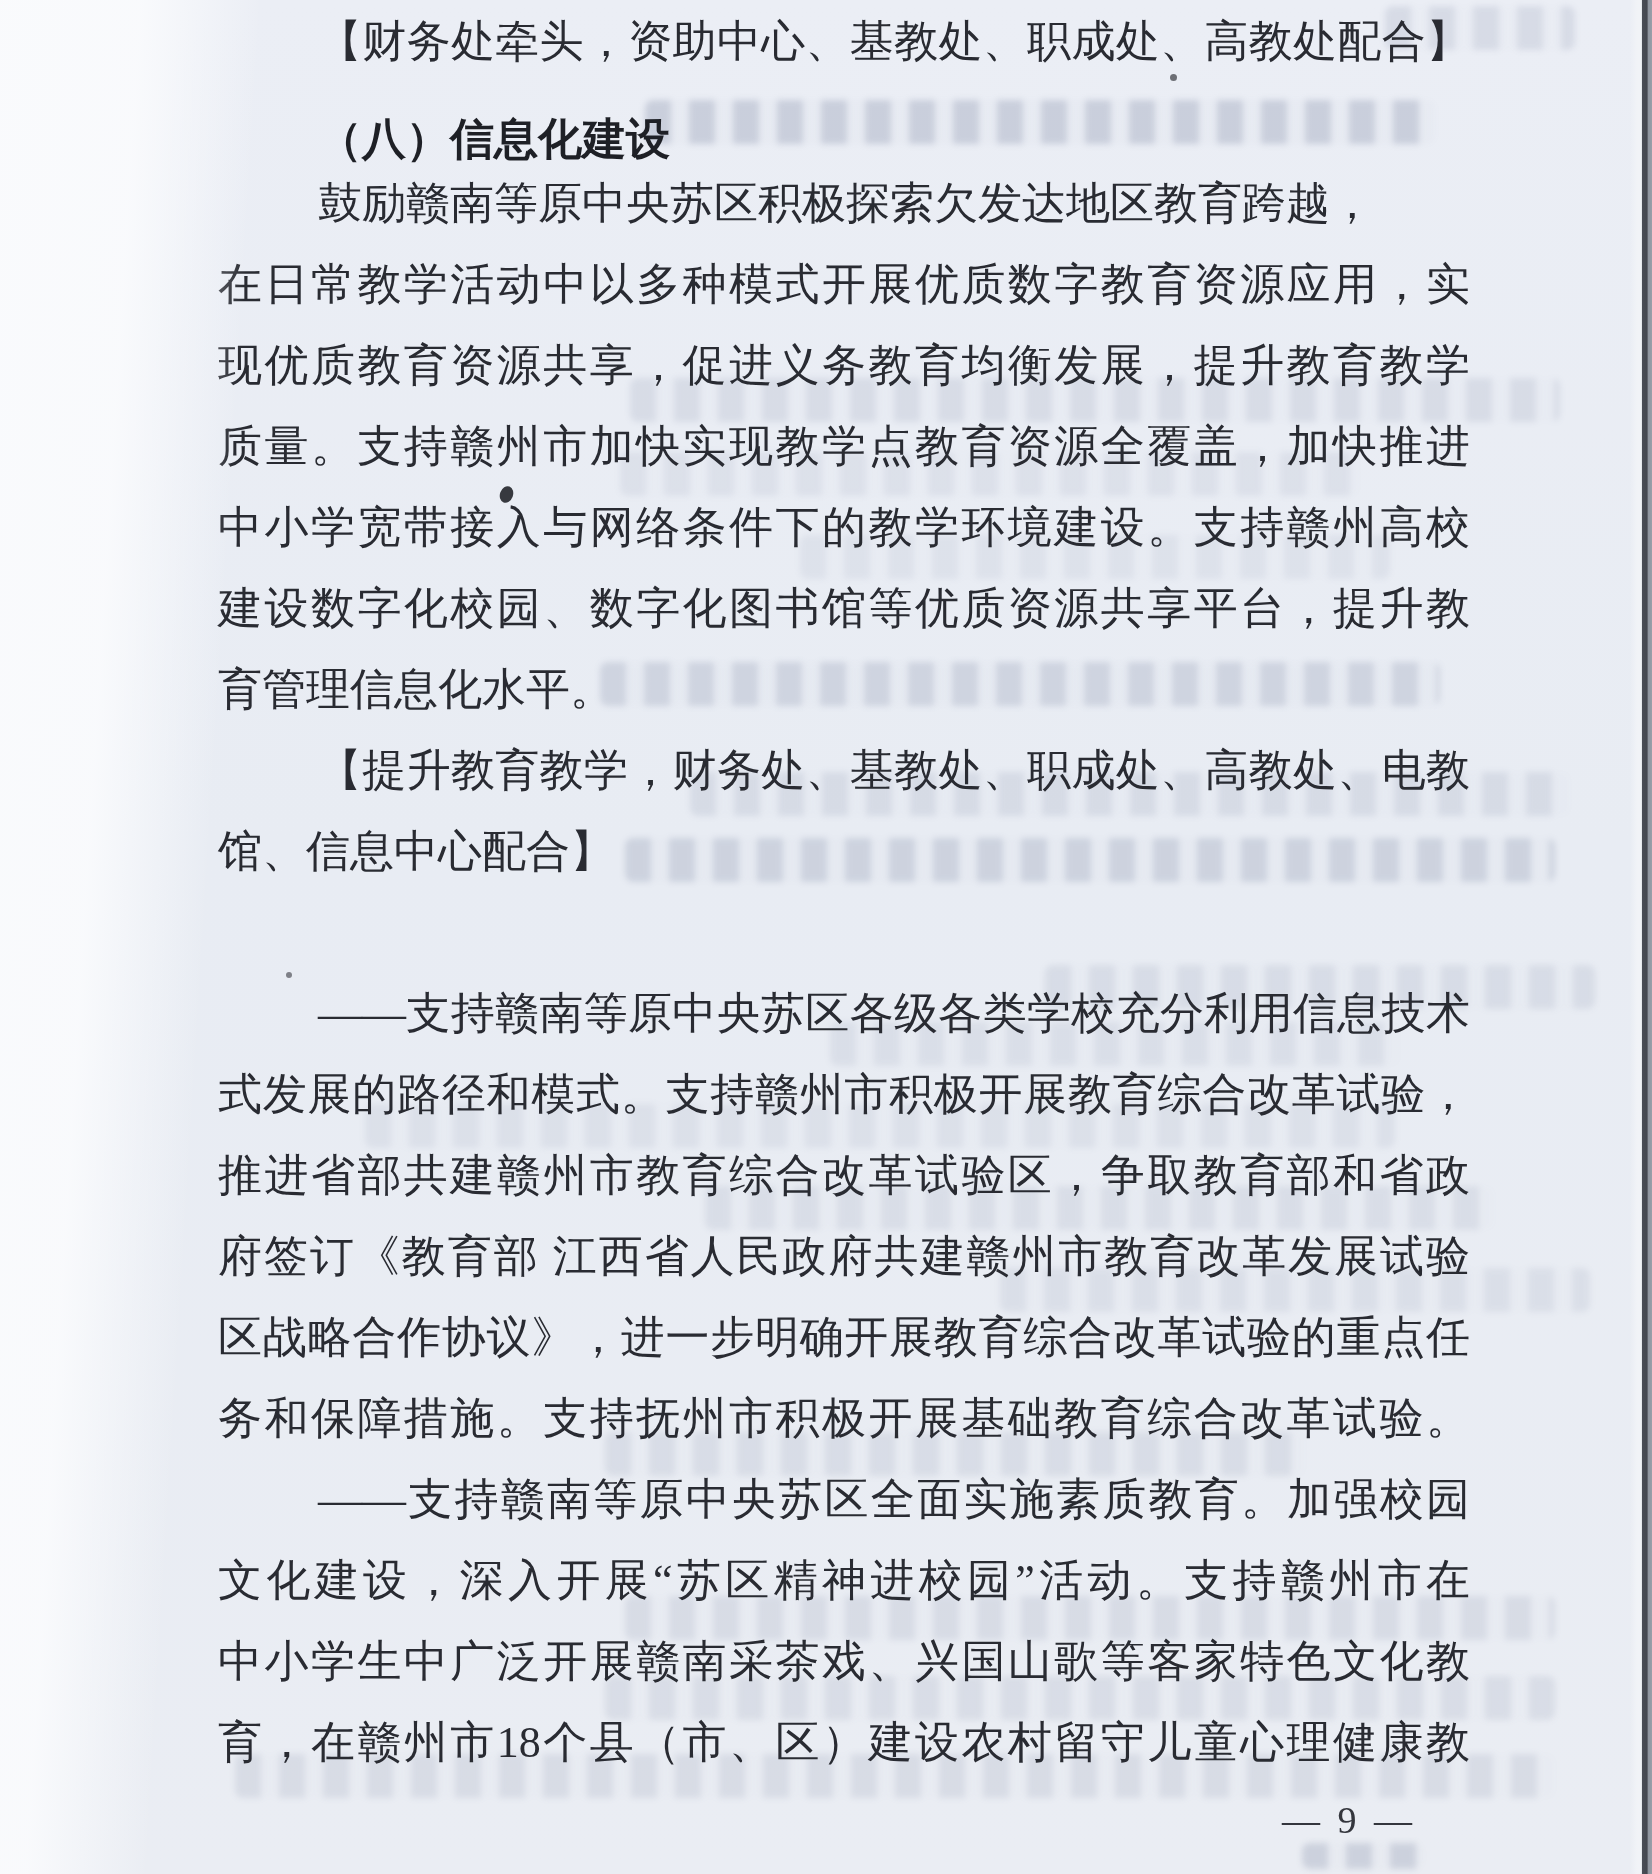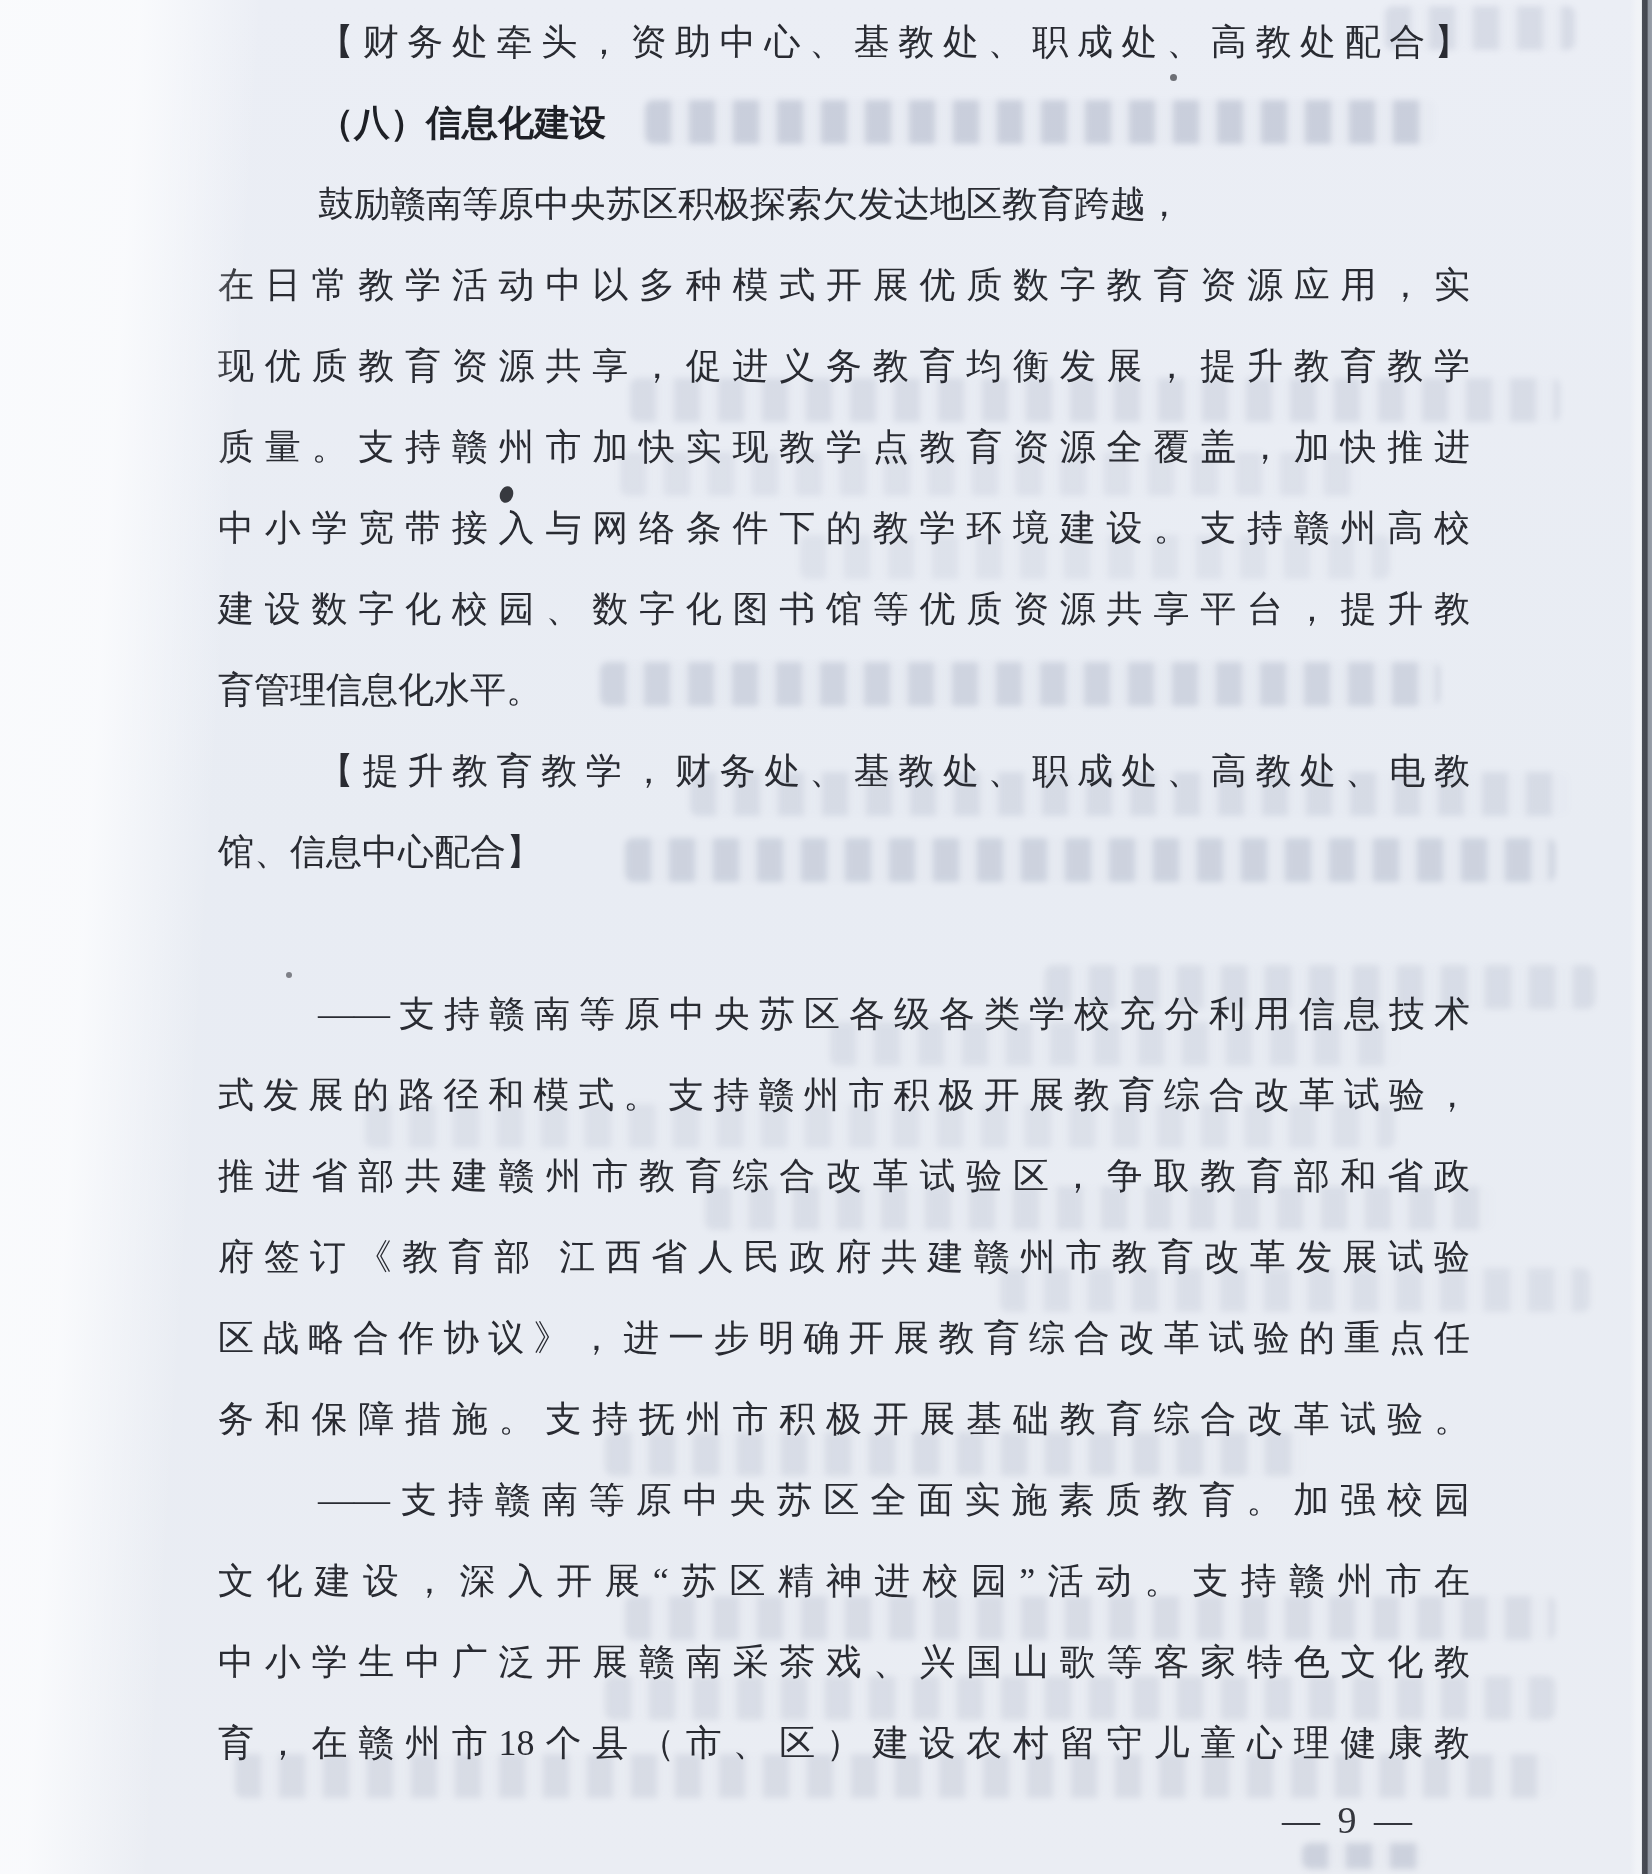--- a/index.html
+++ b/index.html
@@ -6,21 +6,21 @@
   body{
     width:1652px;height:1874px;
     background:linear-gradient(180deg,#ebeef5 0%,#e8ecf3 45%,#eaedf3 100%);
     font-family:"Liberation Serif","DejaVu Serif",serif;
     overflow:hidden;position:relative;
   }
   .page{position:absolute;inset:0;}
   
   .ln{
     position:absolute;left:218px;width:1252px;height:56px;
-    font-size:36px;line-height:56px;color:#292b32;
+    font-size:44px;line-height:56px;color:#292b32;
     letter-spacing:0px;white-space:nowrap;
   }
   .just{
     white-space:normal;
     text-align:justify;text-align-last:justify;
     -moz-text-align-last:justify;
     text-justify:inter-character;
   }
   .ind{text-indent:100px;}
   .bold{font-weight:700;color:#1e2026;}
@@ -68,21 +68,21 @@
   <div class="bleed" style="top:1104px;left:365px;width:1030px;opacity:.20"></div>
   <div class="bleed" style="top:1186px;left:705px;width:790px;opacity:.24"></div>
   <div class="bleed" style="top:1268px;left:1000px;width:590px;opacity:.22"></div>
   <div class="bleed" style="top:1432px;left:605px;width:700px;opacity:.26"></div>
   <div class="bleed" style="top:1596px;left:625px;width:930px;opacity:.28"></div>
   <div class="bleed" style="top:1676px;left:605px;width:950px;opacity:.26"></div>
   <div class="bleed" style="top:1754px;left:235px;width:1320px;opacity:.28"></div>
   <div class="bleed" style="top:1843px;left:1302px;width:122px;height:26px;opacity:.45"></div>
 
   <div class="ln ind just" style="top:14px">【财务处牵头，资助中心、基教处、职成处、高教处配合】</div>
-  <div class="ln ind bold" style="top:95px">（八）信息化建设</div>
+  <div class="ln ind bold" style="top:112px">（八）信息化建设</div>
   <div class="ln ind" style="top:176px">鼓励赣南等原中央苏区积极探索欠发达地区教育跨越，</div>
   <div class="ln just" style="top:257px">在日常教学活动中以多种模式开展优质数字教育资源应用，实</div>
   <div class="ln just" style="top:338px">现优质教育资源共享，促进义务教育均衡发展，提升教育教学</div>
   <div class="ln just" style="top:419px">质量。支持赣州市加快实现教学点教育资源全覆盖，加快推进</div>
   <div class="ln just" style="top:500px">中小学宽带接入与网络条件下的教学环境建设。支持赣州高校</div>
   <div class="ln just" style="top:581px">建设数字化校园、数字化图书馆等优质资源共享平台，提升教</div>
   <div class="ln" style="top:662px">育管理信息化水平。</div>
   <div class="ln ind just" style="top:743px">【提升教育教学，财务处、基教处、职成处、高教处、电教</div>
   <div class="ln" style="top:824px">馆、信息中心配合】</div>
   <div class="ln ind just" style="top:986px">——支持赣南等原中央苏区各级各类学校充分利用信息技术</div>

